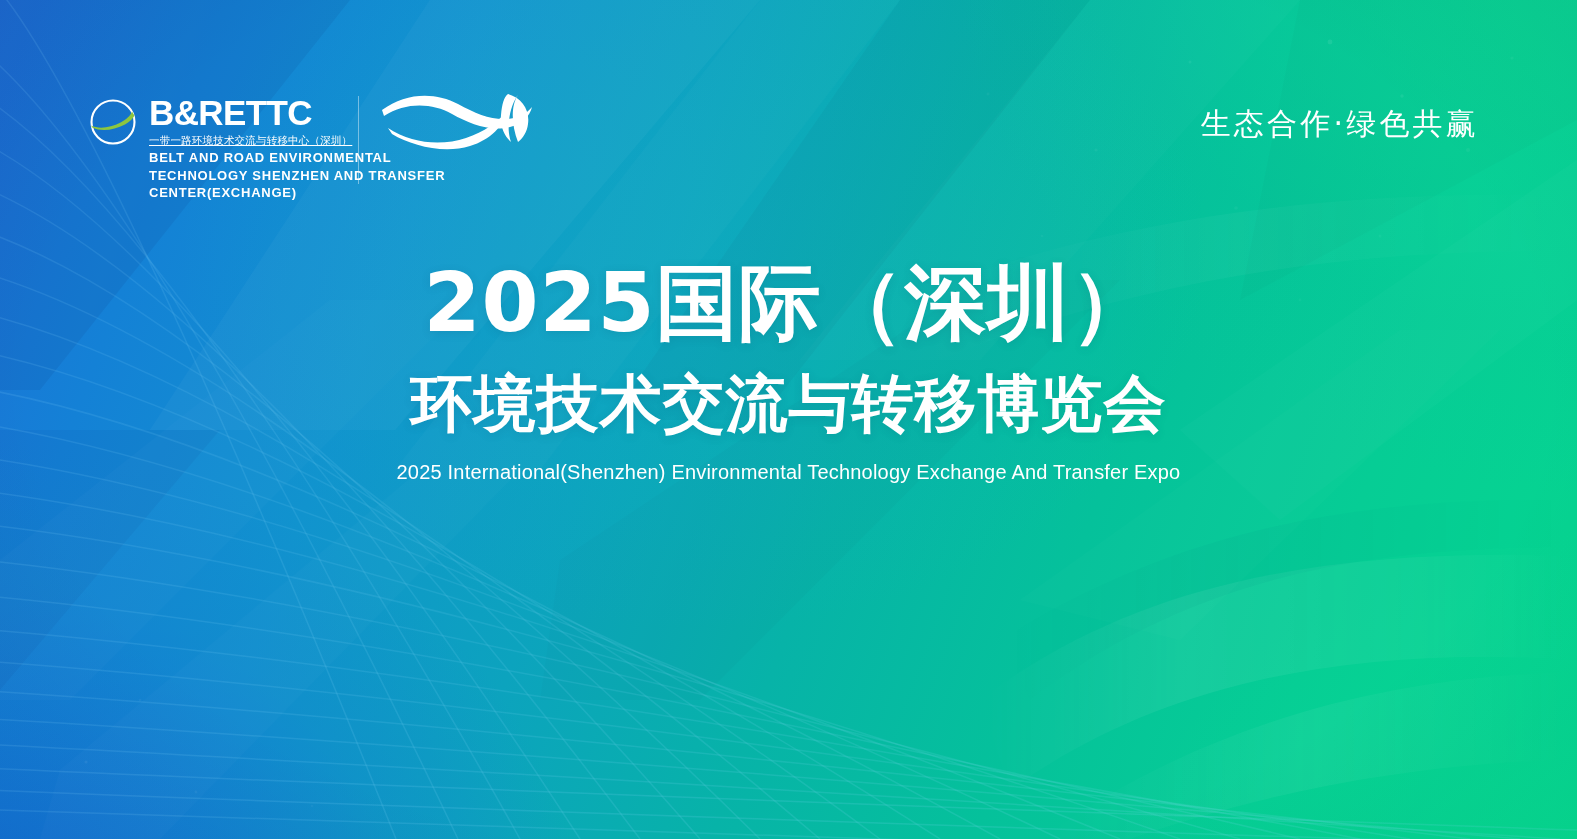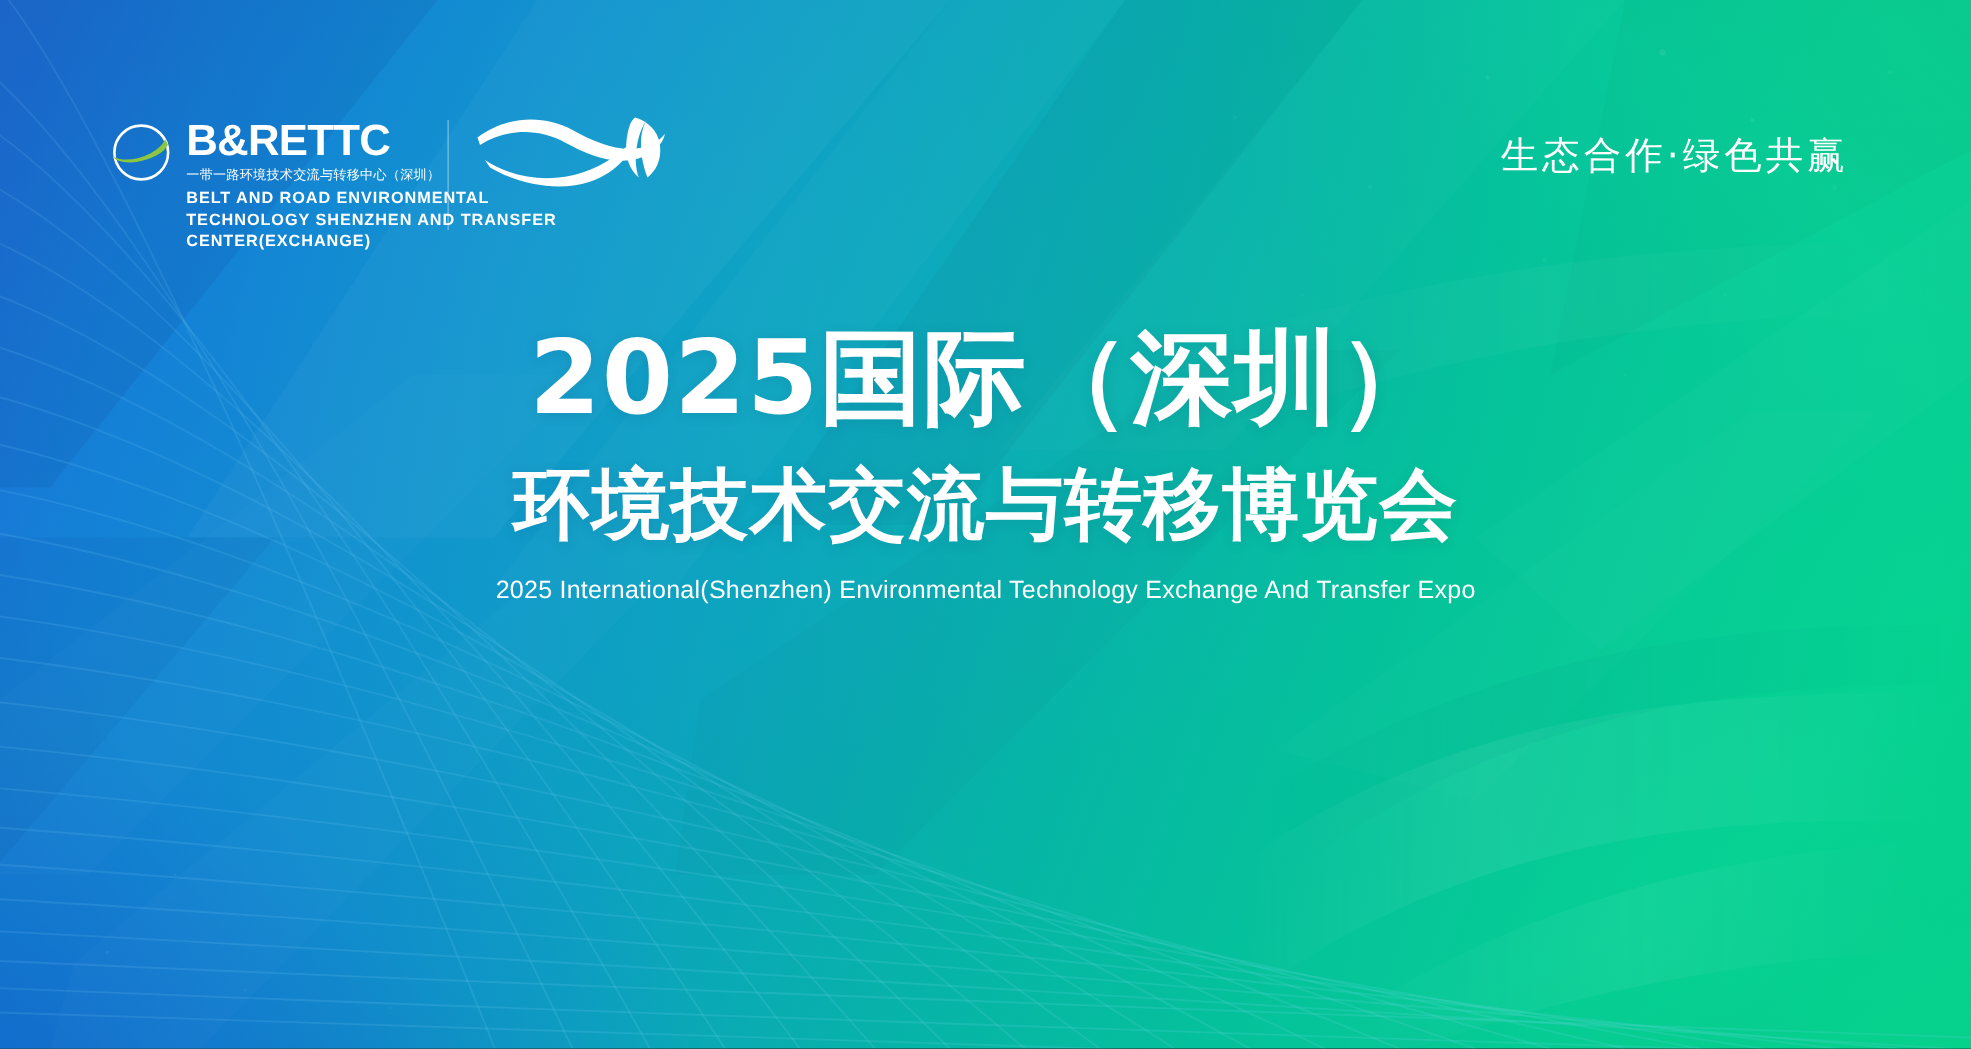--- a/index.html
+++ b/index.html
@@ -5,21 +5,21 @@
 <style>
   html,body{margin:0;padding:0;background:#111;}
   *{box-sizing:border-box;}
 
   #banner{
     position:relative;
     width:1577px;
     height:839px;
     overflow:hidden;
     font-family:"Liberation Sans","DejaVu Sans",sans-serif;
-    background:#404040;
+    background:#8b5cf6;
     user-select:none;
   }
 
   
   .bg-layer{position:absolute;inset:0;pointer-events:none;}
 
   
   #bg-base{
     background:linear-gradient(110deg,
        #1E6FD9 0%,
@@ -94,20 +94,21 @@
   #brettc-text{display:flex;flex-direction:column;}
   #brettc-wordmark{
     color:#ffffff;font-weight:bold;font-size:35px;line-height:1;
     letter-spacing:-0.6px;
     font-family:"Liberation Sans","DejaVu Sans",sans-serif;
   }
   #brettc-cn{
     color:#ffffff;font-size:10.5px;line-height:1.28;margin-top:4px;
     letter-spacing:.2px;white-space:nowrap;
     font-family:"DejaVu Sans","Liberation Sans",sans-serif;
+    text-decoration:underline;
   }
   #brettc-en{
     color:#ffffff;font-size:13px;font-weight:bold;line-height:1.34;
     letter-spacing:.75px;margin-top:2px;
     font-family:"Liberation Sans","DejaVu Sans",sans-serif;
   }
   #brettc-en div{white-space:nowrap;}
 
   
   #logo-divider{

